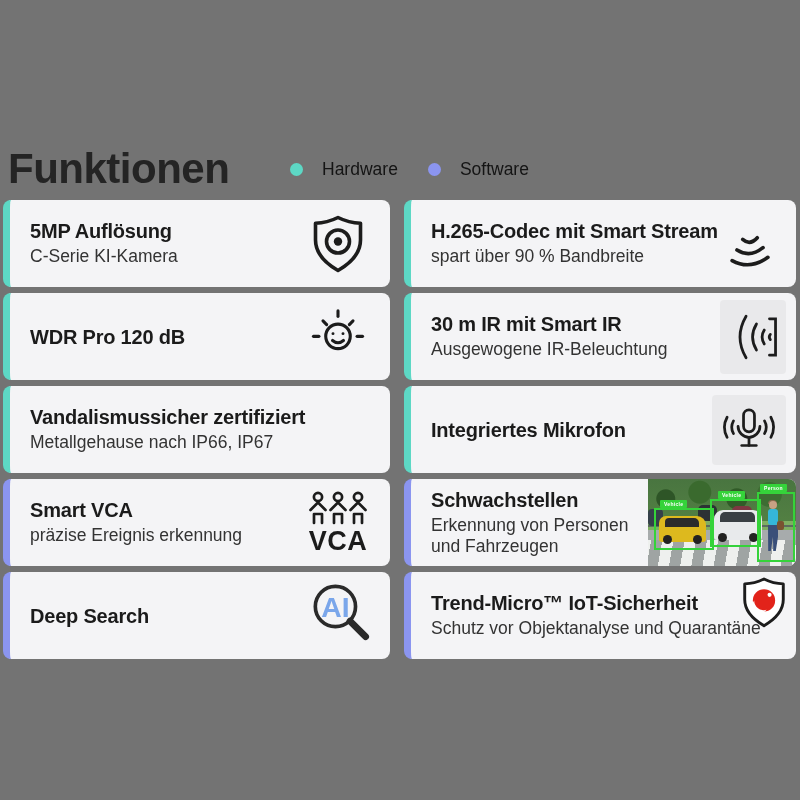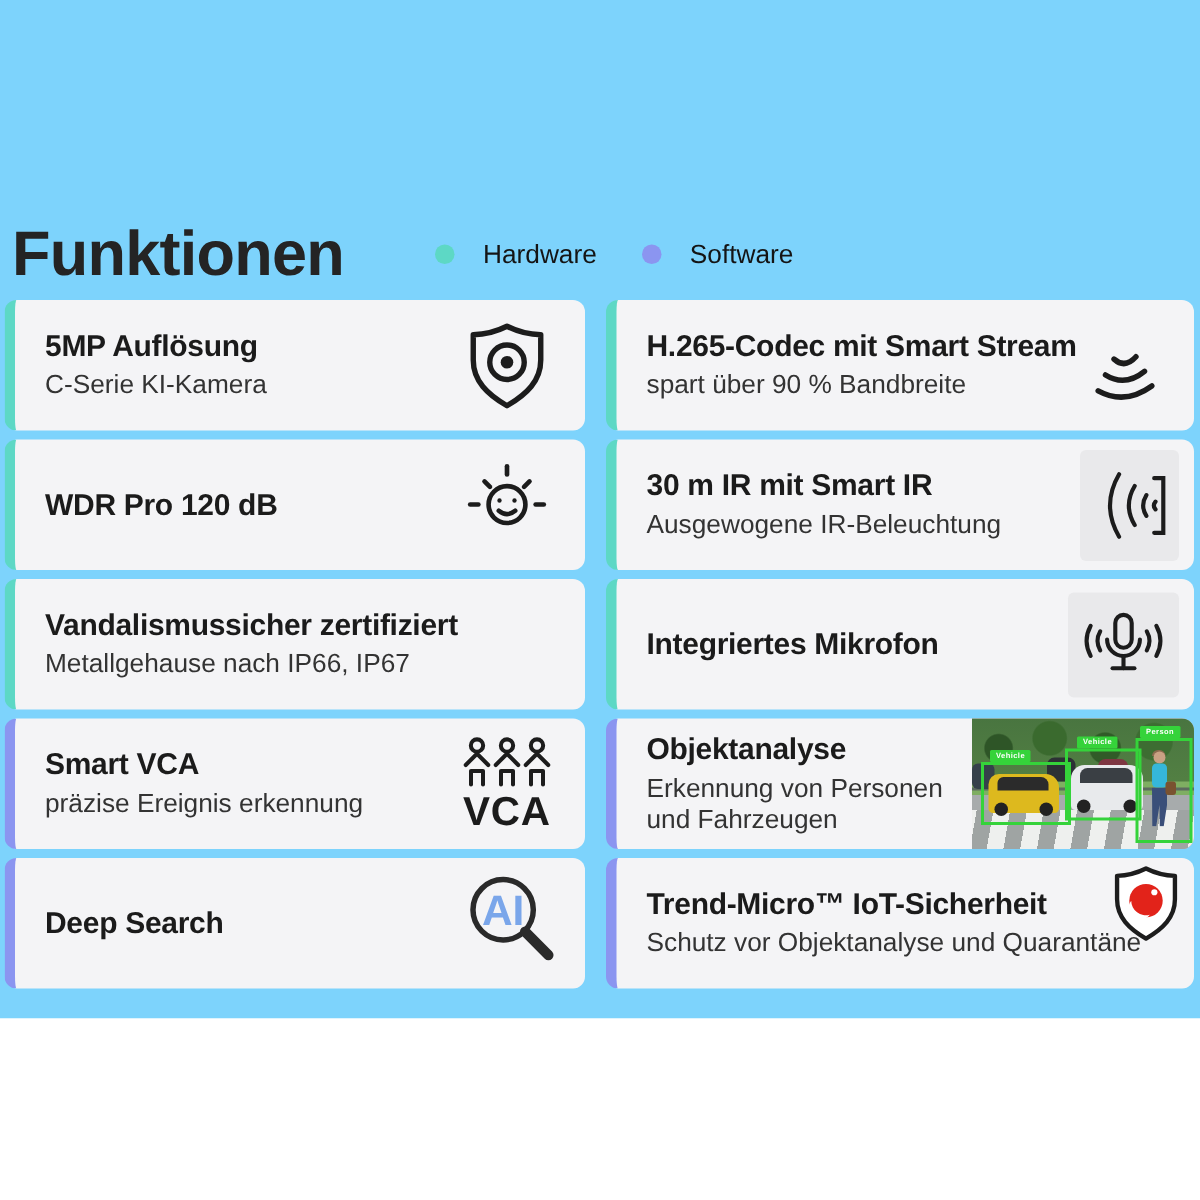--- a/index.html
+++ b/index.html
@@ -1,16 +1,16 @@
 <!DOCTYPE html>
 <html><head>
 <meta charset="utf-8">
 <style>
   html,body{margin:0;padding:0;}
-  .page{width:800px;height:679px;background:#7dd3fc;position:relative;
+  .page{width:800px;height:800px;background:#737373;position:relative;
         font-family:"Liberation Sans",sans-serif;overflow:hidden;}
   .hdr{position:absolute;left:8px;top:146px;right:4px;height:50px;}
   .hdr h1{margin:0;font-size:42px;font-weight:700;color:#242424;letter-spacing:-0.5px;line-height:1.1;}
   .legend{position:absolute;left:282px;top:13px;display:flex;gap:30px;align-items:center;}
   .leg{display:flex;align-items:center;gap:19px;font-size:17.5px;color:#141414;}
   .dot{width:13px;height:13px;border-radius:50%;display:inline-block;}
   .dot.hw{background:#5dd8c5;}
   .dot.sw{background:#8b95f0;}
 
   .grid{position:absolute;left:3px;top:200px;display:grid;
@@ -210,21 +210,21 @@
             <path d="M44.5 19 L52 11.5 L59.5 19"></path>
             <path d="M48 32 V23 H56 V32"></path>
           </g>
         </svg>
         <span class="cap vca">VCA</span>
       </div>
     </section>
 
     <section class="card sw">
       <div class="txt" style="padding-right:152px;">
-        <h2 class="t">Objektanalyse</h2>
+        <h2 class="t">Schwachstellen</h2>
         <p class="s wrap">Erkennung von Personen und Fahrzeugen</p>
       </div>
       <div class="photo">
         <div class="ph-trees"></div>
         <div class="ph-grass"></div>
         <div class="ph-fence"></div>
         <div class="ph-road"></div>
         <div class="ph-zebra"></div>
         <div class="car car-dark1"></div>
         <div class="car car-dark2"></div>

